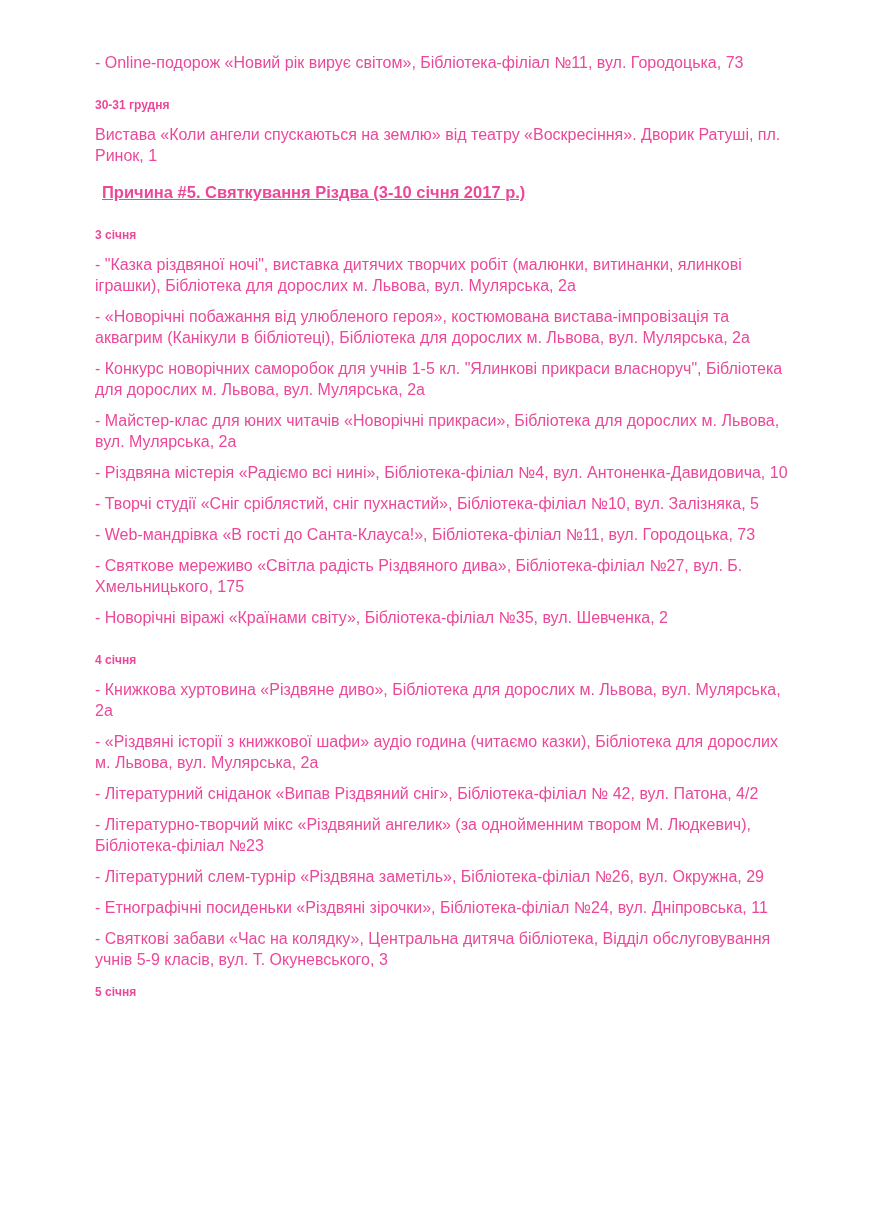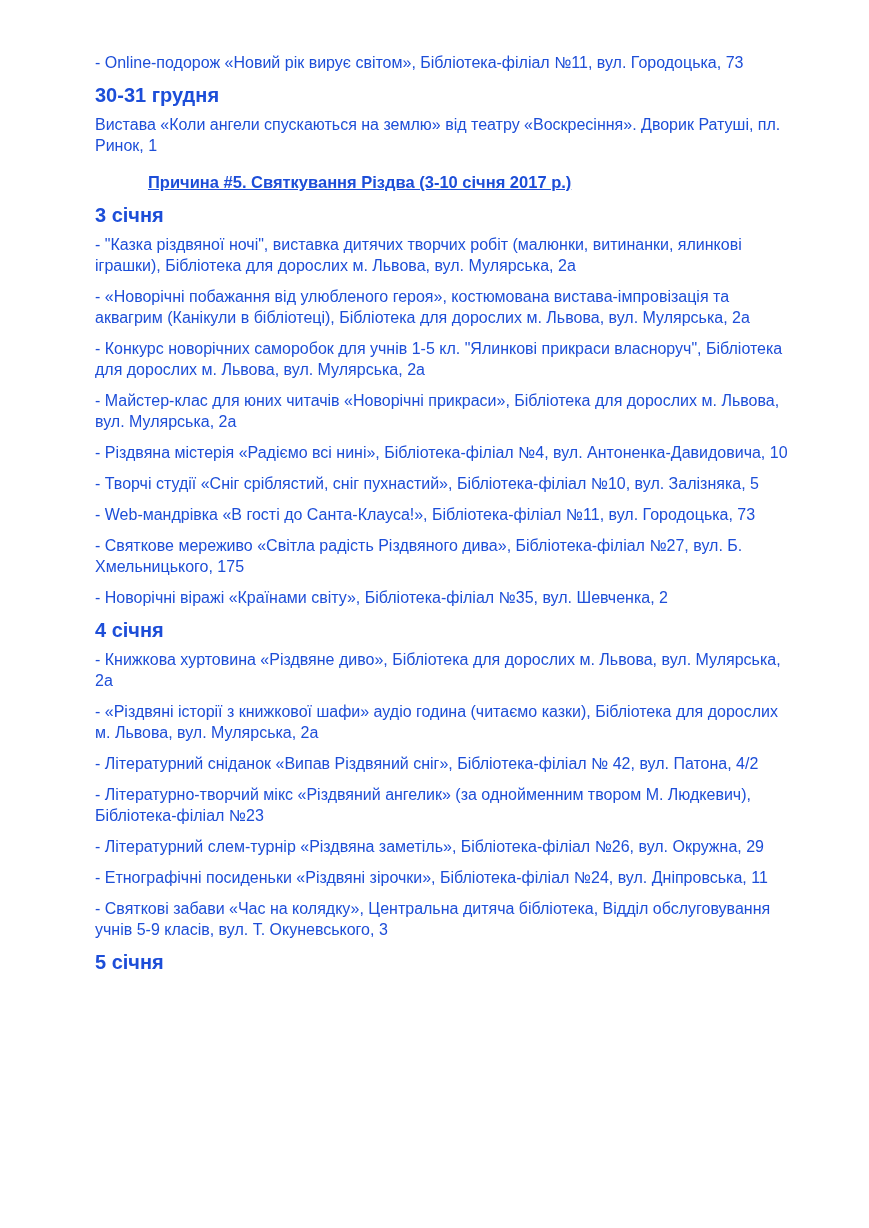--- a/index.html
+++ b/index.html
@@ -11,47 +11,46 @@
     position: relative;
     width: 869px;
     height: 1228px;
     box-sizing: border-box;
     background: #ffffff;
     padding: 52px 72px 0 95px;
     overflow: hidden;
     font-family: "Liberation Sans", sans-serif;
     font-size: 16px;
     line-height: 21px;
-    color: #1d4ed8;
+    color: #ec4899;
   }
   .para {
     margin: 10px 0 0 0;
   }
   .para.first {
     margin-top: 0;
   }
   .para.tight {
     margin-top: 8px;
   }
   .date-heading {
-    margin: 12px 0 0 0;
+    margin: 22px 0 0 0;
     font-weight: 700;
-    font-size: 20px;
+    font-size: 12px;
     line-height: 21px;
   }
   .main-heading {
     margin: 16px 0 6px 0;
     padding-left: 7px;
     font-weight: 700;
     font-size: 16.5px;
     line-height: 21px;
   }
   .main-heading .u {
     text-decoration: underline;
-    margin-left: 46px;
   }
   .h-jan5 {
     margin-top: 12px;
   }
 </style>
 </head>
 <body>
 
 <div class="page">
 

